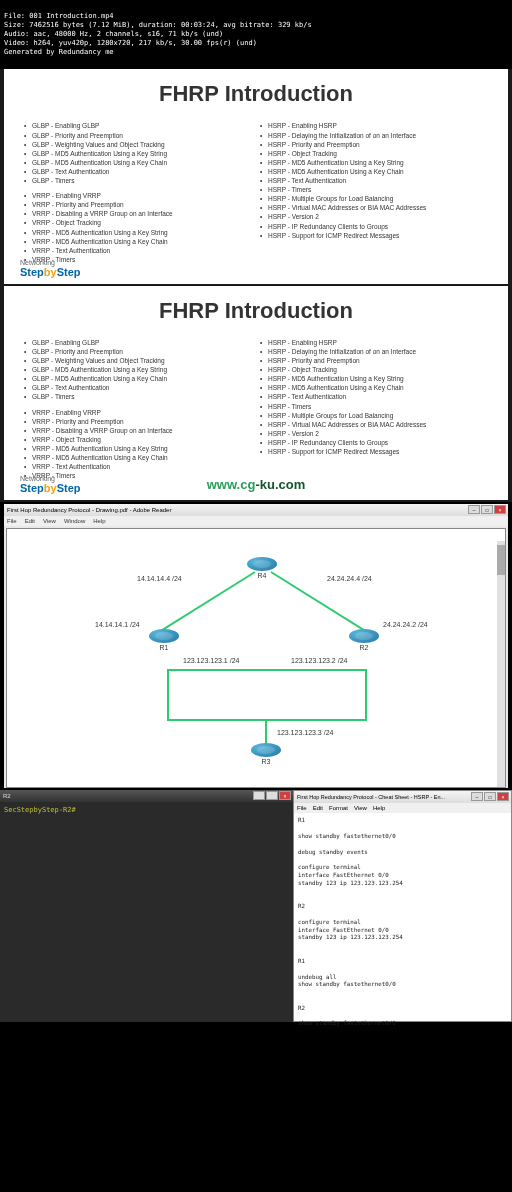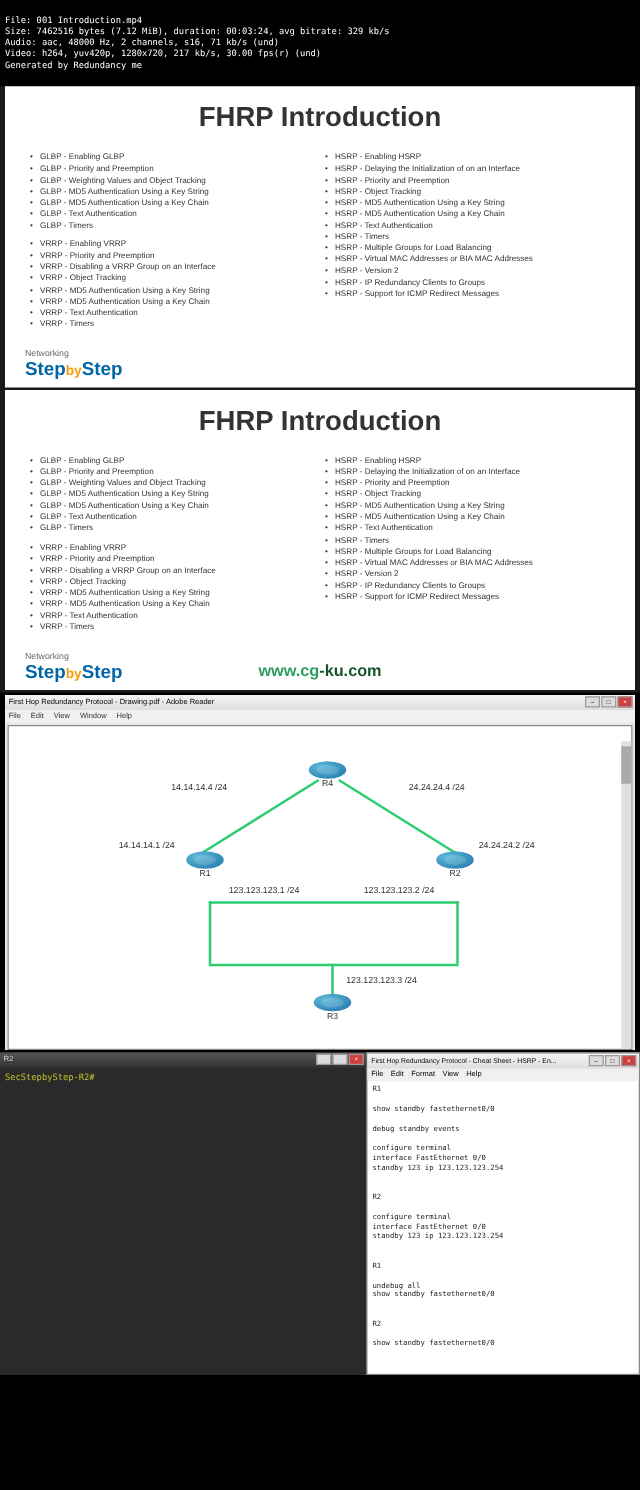--- a/index.html
+++ b/index.html
@@ -1,27 +1,27 @@
 <!DOCTYPE html>
 <html><head>
 <meta charset="utf-8">
 <style>
   * { margin: 0; padding: 0; box-sizing: border-box; }
   body { width: 512px; height: 1192px; background: #000; font-family: Arial, sans-serif; overflow: hidden; }
   .fileinfo { color: #fff; font-size: 7px; padding: 12px 4px; line-height: 1.3; font-family: monospace; }
-  .slide { background: #fff; margin: 0 4px; position: relative; padding: 12px 20px 46px 20px; }
+  .slide { background: #fff; margin: 0 4px; position: relative; padding: 12px 20px 20px 20px; }
   .slide-title { text-align: center; font-size: 22px; font-weight: bold; color: #333; margin-bottom: 14px; }
   .bullet-cols { display: flex; gap: 8px; }
   .bcol { flex: 1; }
   .bullet { font-size: 6.5px; color: #333; line-height: 1.4; padding-left: 8px; position: relative; }
   .bullet::before { content: "•"; position: absolute; left: 0; }
   .bullet-gap { height: 6px; }
   .brand { position: absolute; bottom: 6px; left: 16px; font-size: 8px; }
   .brand .n { color: #666; font-size: 7px; }
-  .brand .s { color: #0066a8; font-weight: bold; font-size: 15px; }
+  .brand .s { color: #0066a8; font-weight: bold; font-size: 11px; }
   .brand .b { color: #f59e0b; font-size: 11px; font-weight: bold; }
   .udemy { position: absolute; bottom: 6px; right: 8px; color: rgba(255,255,255,0.35); font-size: 11px; font-weight: bold; }
   .timestamp { position: absolute; bottom: 2px; right: 8px; color: rgba(255,255,255,0.25); font-size: 6px; }
   .watermark { position: absolute; bottom: 8px; left: 50%; transform: translateX(-50%); font-size: 13px; font-weight: bold; }
   .watermark .w1 { color: #2a9d5a; }
   .watermark .w2 { color: #14532d; }
   .slide-wrap { position: relative; background: #1a1a1a; padding-bottom: 2px; }
   
   .app-window { background: #e8e8e8; margin: 2px 4px 0 4px; }
   .titlebar { background: linear-gradient(#f5f5f5,#ddd); height: 12px; display: flex; align-items: center; font-size: 6px; padding: 0 3px; position: relative; }
@@ -32,21 +32,21 @@
   .diagram-area { background: #fff; border: 1px solid #888; margin: 2px; height: 260px; position: relative; }
   
   .router { position: absolute; width: 34px; height: 22px; }
   .router-body { width: 30px; height: 14px; background: radial-gradient(ellipse at 30% 30%, #5bb8d8, #2074a8); border-radius: 50%; margin: 0 auto; position: relative; }
   .router-body::after { content: ""; position: absolute; top: 3px; left: 6px; right: 6px; bottom: 3px; background: rgba(255,255,255,0.15); border-radius: 50%; }
   .router-label { text-align: center; font-size: 7px; color: #333; margin-top: 1px; }
   
   .link { position: absolute; background: #2ecc71; height: 2px; transform-origin: left center; }
   .ip-label { position: absolute; font-size: 7px; color: #333; }
   
-  .bottom-row { display: flex; margin-top: 2px; height: 258px; }
+  .bottom-row { display: flex; margin-top: 2px; height: 232px; }
   .terminal { flex: 1.35; background: #2a2a2a; position: relative; }
   .term-title { background: linear-gradient(#555,#333); height: 12px; font-size: 6px; color: #ddd; padding: 0 3px; display: flex; align-items: center; position: relative; }
   .term-body { padding: 4px; font-family: monospace; font-size: 7px; }
   .prompt { color: #c0c030; }
   
   .notepad { flex: 1; background: #fff; border: 1px solid #888; }
   .np-title { background: linear-gradient(#f5f5f5,#ddd); height: 12px; font-size: 5.5px; padding: 0 3px; display: flex; align-items: center; position: relative; }
   .np-menu { background: #f0f0f0; height: 10px; font-size: 6px; padding: 0 3px; display: flex; gap: 6px; align-items: center; }
   .np-body { padding: 4px; font-family: monospace; font-size: 5.8px; line-height: 1.35; color: #222; white-space: pre; }
   

